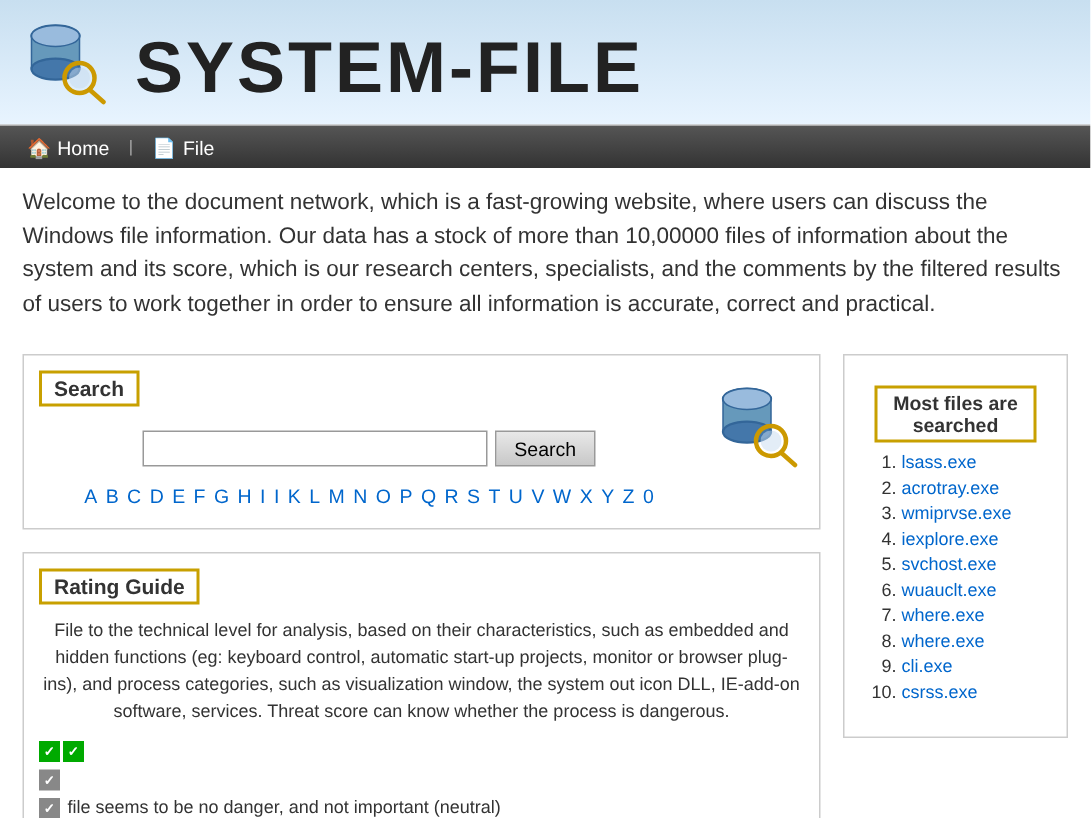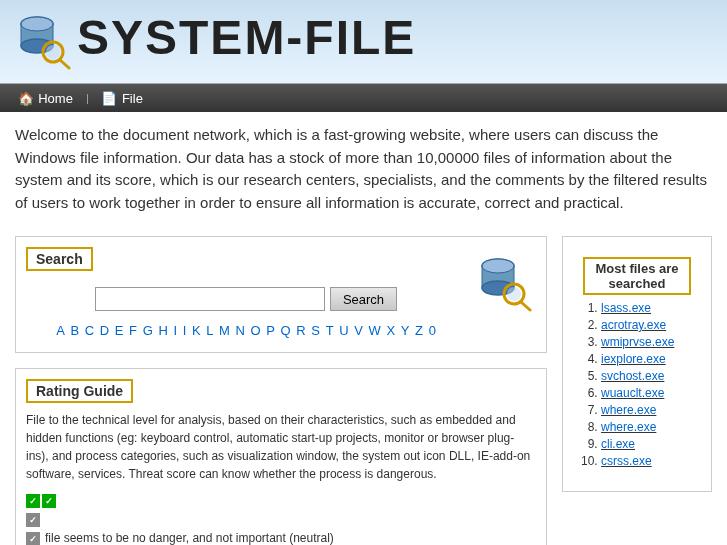--- a/index.html
+++ b/index.html
@@ -3,22 +3,22 @@
   <meta charset="utf-8">
   <style>
     * { margin: 0; padding: 0; box-sizing: border-box; }
     body { font-family: Arial, sans-serif; font-size: 13px; color: #333; background: #fff; width: 727px; }
 
     
     #header {
       background: linear-gradient(to bottom, #c8dff0, #e8f4ff);
       padding: 10px 15px;
       display: flex;
-      align-items: flex-start;
-      gap: 2px;
+      align-items: flex-end;
+      gap: 15px;
       border-bottom: 1px solid #aaa;
     }
     #header-title {
       font-size: 48px;
       font-weight: bold;
       color: #222;
       letter-spacing: 2px;
       font-family: Arial Black, sans-serif;
     }
 
@@ -118,20 +118,21 @@
       padding: 10px;
     }
     #rating-section .section-title {
       margin-bottom: 8px;
     }
     #rating-text {
       font-size: 12px;
       line-height: 1.5;
       margin-bottom: 10px;
       color: #333;
+      text-align: center;
     }
     .rating-item {
       display: flex;
       align-items: flex-start;
       gap: 5px;
       margin-bottom: 4px;
       font-size: 12px;
     }
     .rating-icons {
       display: flex;
@@ -183,21 +184,20 @@
       margin-bottom: 6px;
       display: block;
       text-align: center;
     }
     #most-searched ol {
       padding-left: 18px;
       font-size: 12px;
     }
     #most-searched ol li {
       margin-bottom: 3px;
-      text-decoration: underline;
     }
     #most-searched ol li a {
       color: #0066cc;
       text-decoration: none;
     }
   </style>
 </head>
 <body>
 
 <div id="header">

